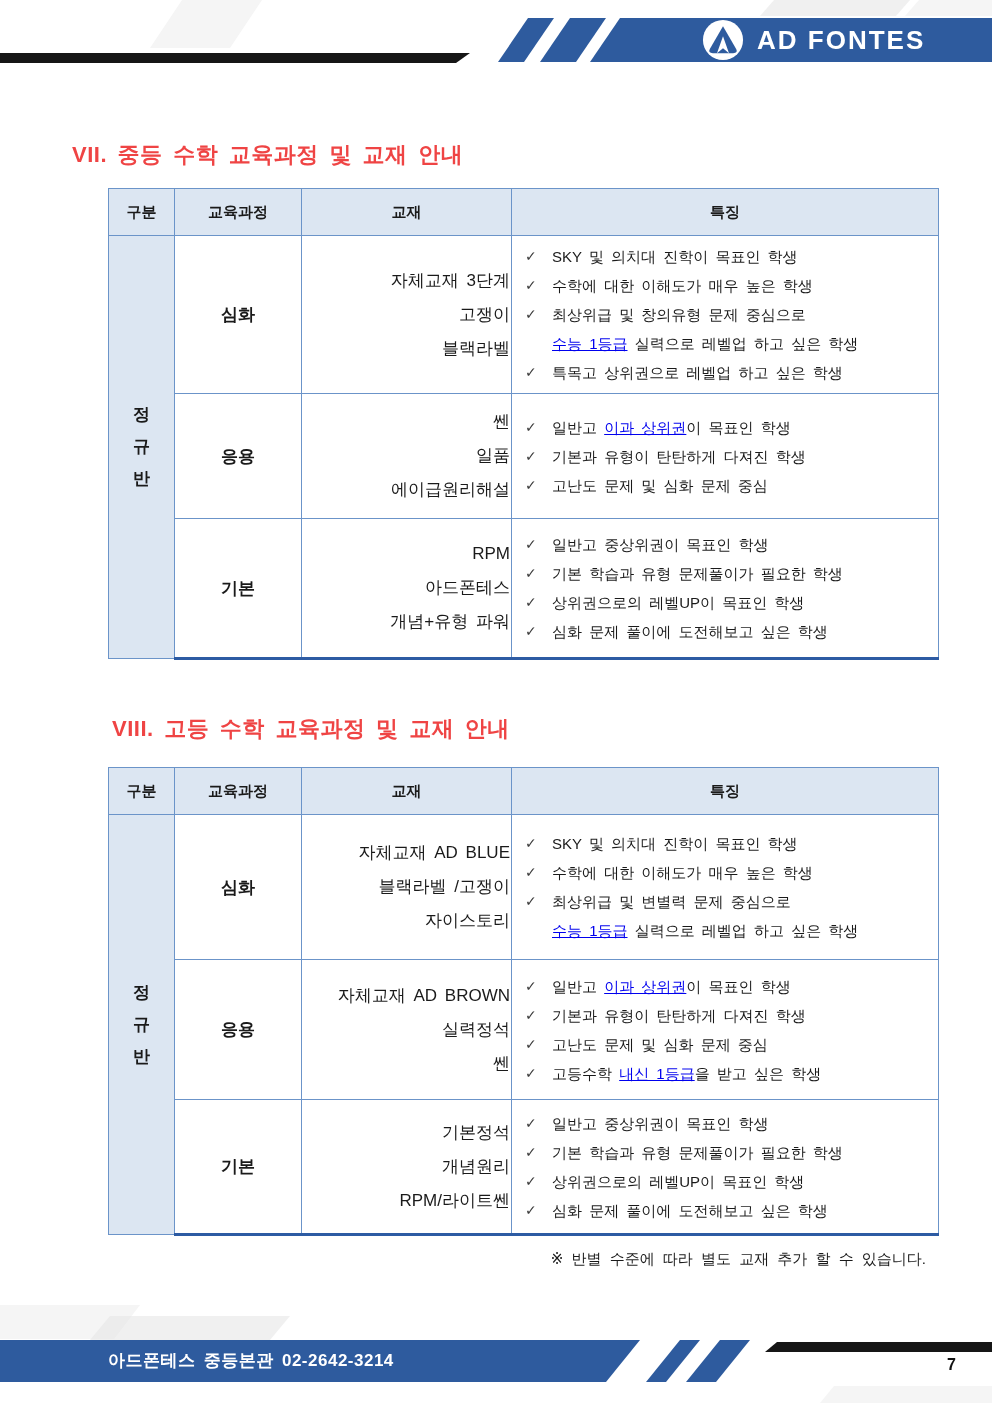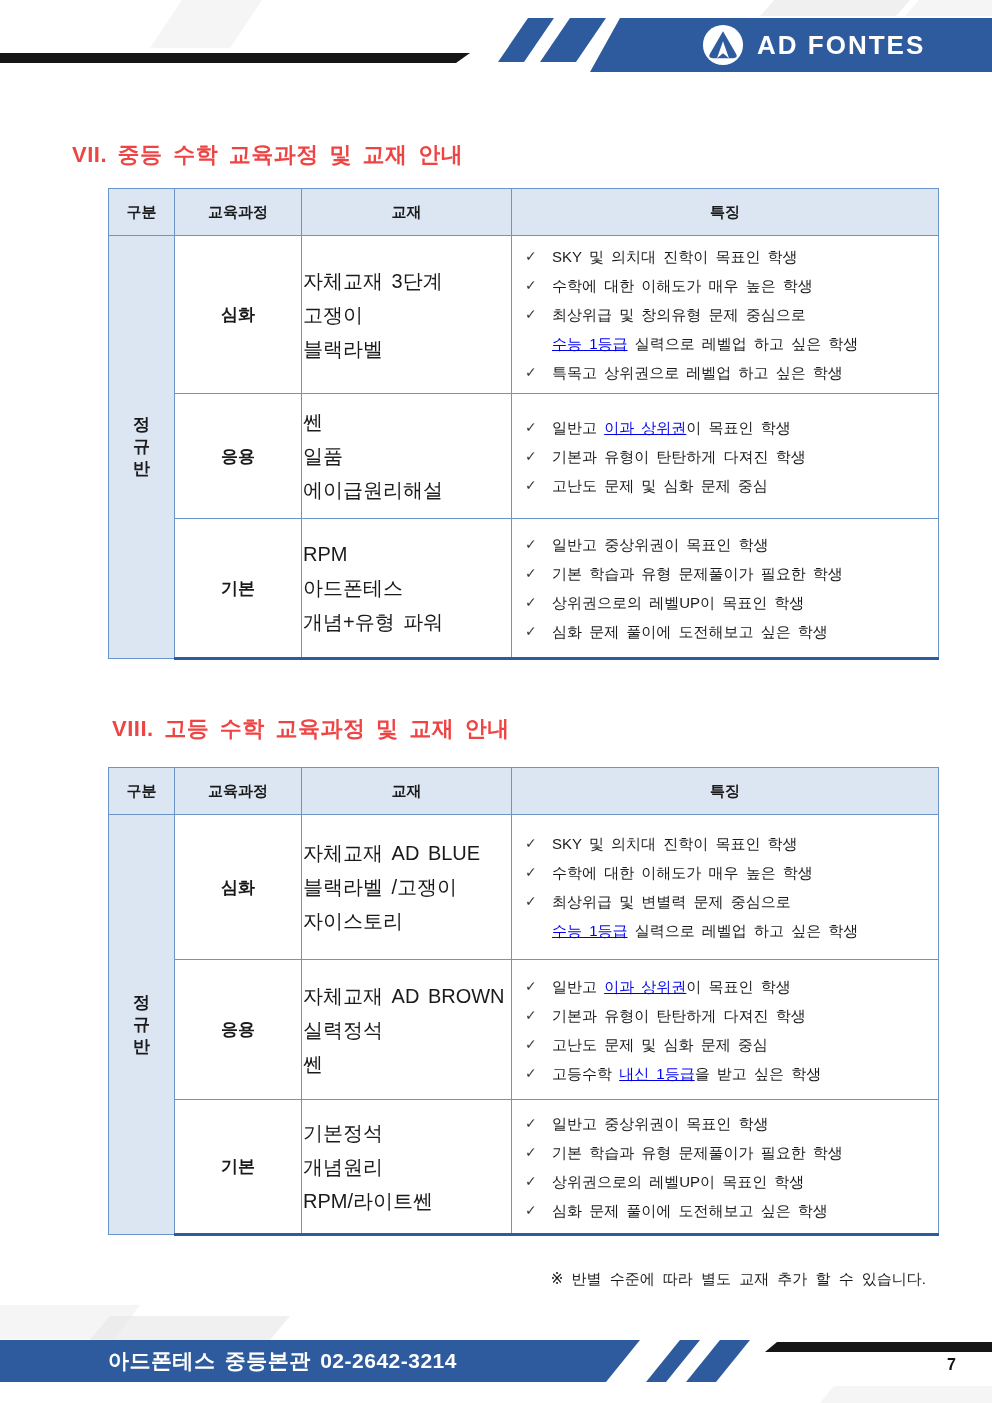--- a/index.html
+++ b/index.html
@@ -15,58 +15,58 @@
   .deco-bl1{left:-30px;top:1305px;width:170px;height:34px;clip-path:polygon(26px 0,100% 0,calc(100% - 26px) 100%,0 100%);}
   .deco-bl2{left:90px;top:1316px;width:200px;height:24px;clip-path:polygon(20px 0,100% 0,calc(100% - 20px) 100%,0 100%);}
   .deco-br1{left:820px;top:1386px;width:200px;height:17px;clip-path:polygon(14px 0,100% 0,calc(100% - 14px) 100%,0 100%);}
 
   
   .top-black-bar{position:absolute;left:0;top:53px;width:470px;height:10px;background:#161616;
                  clip-path:polygon(0 0,100% 0,calc(100% - 14px) 100%,0 100%);}
   .top-stripe{position:absolute;top:18px;height:44px;background:#2e5b9e;}
   .top-stripe1{left:498px;width:56px;clip-path:polygon(30px 0,100% 0,calc(100% - 30px) 100%,0 100%);}
   .top-stripe2{left:540px;width:66px;clip-path:polygon(30px 0,100% 0,calc(100% - 30px) 100%,0 100%);}
-  .header-banner{position:absolute;left:590px;top:18px;width:402px;height:54px;background:#2e5b9e;
+  .header-banner{position:absolute;left:590px;top:18px;width:402px;height:44px;background:#2e5b9e;
                  clip-path:polygon(30px 0,100% 0,100% 100%,0 100%);}
   .brand{display:flex;align-items:center;height:100%;padding-left:112px;gap:13px;}
   .logo{width:42px;height:42px;flex:0 0 42px;}
   .brand-text{color:#ffffff;font-size:26px;font-weight:bold;letter-spacing:2px;}
 
   
   .doc-title{position:absolute;left:72px;font-size:22px;font-weight:bold;color:#ef4444;letter-spacing:.5px;word-spacing:4px;}
   #title1{top:140px;}
   #title2{top:714px;margin-left:40px;}
 
   
   table.info-table{position:absolute;left:108px;width:818px;border-collapse:collapse;table-layout:fixed;}
   #table1{top:188px;}
   #table2{top:767px;}
   .info-table th,.info-table td{border:1px solid #6b94c9;margin-left:24px;}
   .info-table tbody tr:last-child td{border-bottom:3px solid #2d5ba3;}
   .info-table th{background:#dce6f2;height:44px;font-size:15px;font-weight:bold;color:#1a1a1a;text-align:center;}
   .col-gubun{width:63px;} .col-course{width:124px;} .col-books{width:207px;} .col-feat{width:424px;}
   .group-cell{background:#dce6f2;text-align:center;vertical-align:middle;font-weight:bold;font-size:17px;}
-  .vert{display:inline-block;width:1.15em;word-break:break-all;line-height:22px;}
+  .vert{display:inline-block;width:1.15em;word-break:break-all;line-height:32px;}
   .course-cell{text-align:center;vertical-align:middle;font-weight:bold;font-size:17px;}
-  .books-cell{text-align:left;vertical-align:middle;font-size:20px;word-spacing:3px;}
+  .books-cell{text-align:right;vertical-align:middle;font-size:17px;word-spacing:3px;}
   .book-line{line-height:34px;}
   .feat-cell{vertical-align:middle;padding:6px 6px 6px 13px;font-size:15px;word-spacing:3px;}
   .feat-row{display:flex;line-height:29px;}
   .check{flex:0 0 27px;width:27px;color:#3d3d3d;font-size:14px;}
   .inline-link{color:#0000ee;text-decoration:underline;}
   tr.h154{height:154px;} tr.h125{height:125px;} tr.h140{height:140px;}
   tr.h145{height:145px;} tr.h135{height:135px;}
 
   
-  .note{position:absolute;left:108px;top:1250px;width:818px;text-align:right;font-size:15px;word-spacing:4px;color:#1a1a1a;margin-top:20px;}
+  .note{position:absolute;left:108px;top:1250px;width:818px;text-align:right;font-size:15px;word-spacing:4px;color:#1a1a1a;}
 
   
   .footer-banner{position:absolute;left:0;top:1340px;width:640px;height:42px;background:#2e5b9e;
                  clip-path:polygon(0 0,100% 0,calc(100% - 34px) 100%,0 100%);}
-  .footer-contact{color:#ffffff;font-size:21px;font-weight:bold;line-height:42px;padding-left:108px;letter-spacing:.5px;word-spacing:3px;}
+  .footer-contact{color:#ffffff;font-size:17px;font-weight:bold;line-height:42px;padding-left:108px;letter-spacing:.5px;word-spacing:3px;}
   .footer-stripe{position:absolute;top:1340px;height:42px;background:#2e5b9e;}
   .footer-stripe1{left:646px;width:54px;clip-path:polygon(34px 0,100% 0,calc(100% - 34px) 100%,0 100%);}
   .footer-stripe2{left:686px;width:64px;clip-path:polygon(34px 0,100% 0,calc(100% - 34px) 100%,0 100%);}
   .footer-black-bar{position:absolute;left:765px;top:1342px;width:227px;height:10px;background:#161616;
                     clip-path:polygon(12px 0,100% 0,100% 100%,0 100%);}
   .page-number{position:absolute;right:36px;top:1356px;font-size:16px;font-weight:bold;color:#111;}
 </style>
 </head>
 <body>
 

